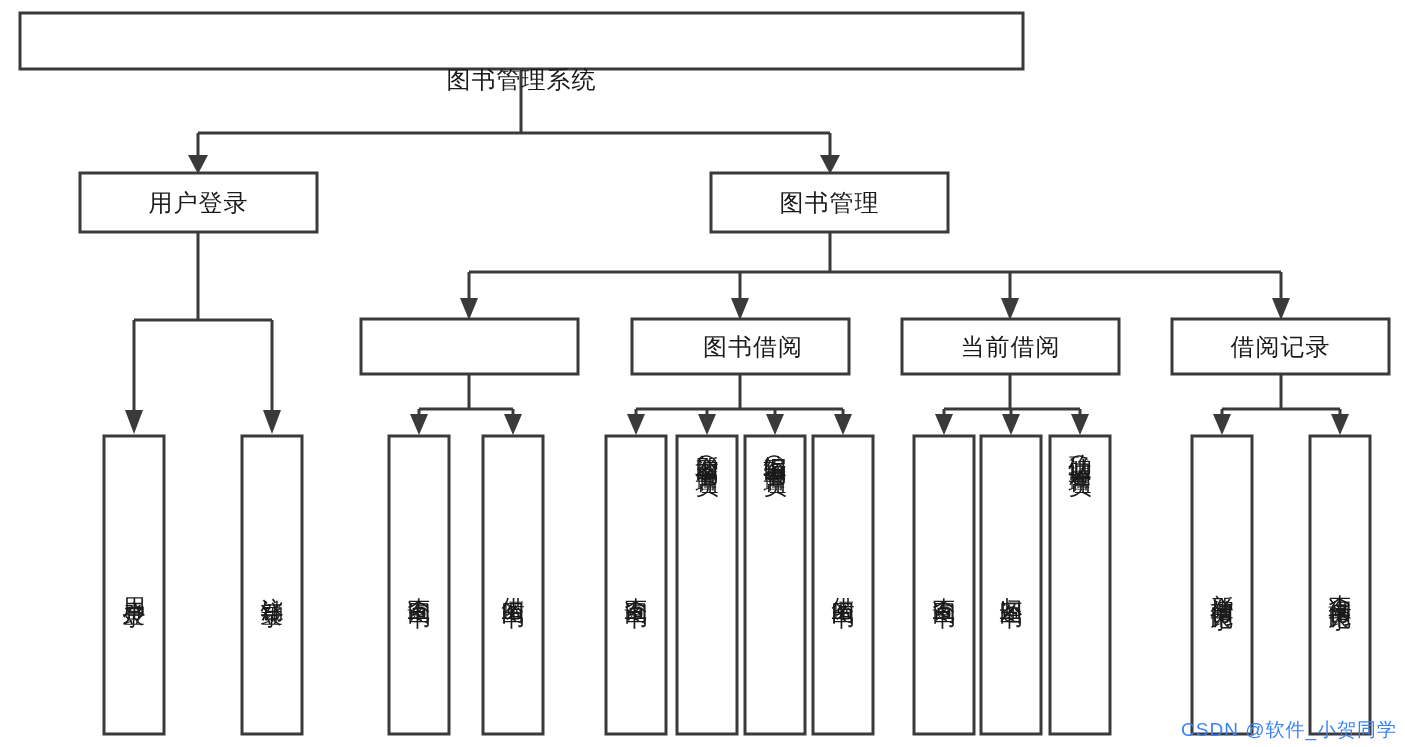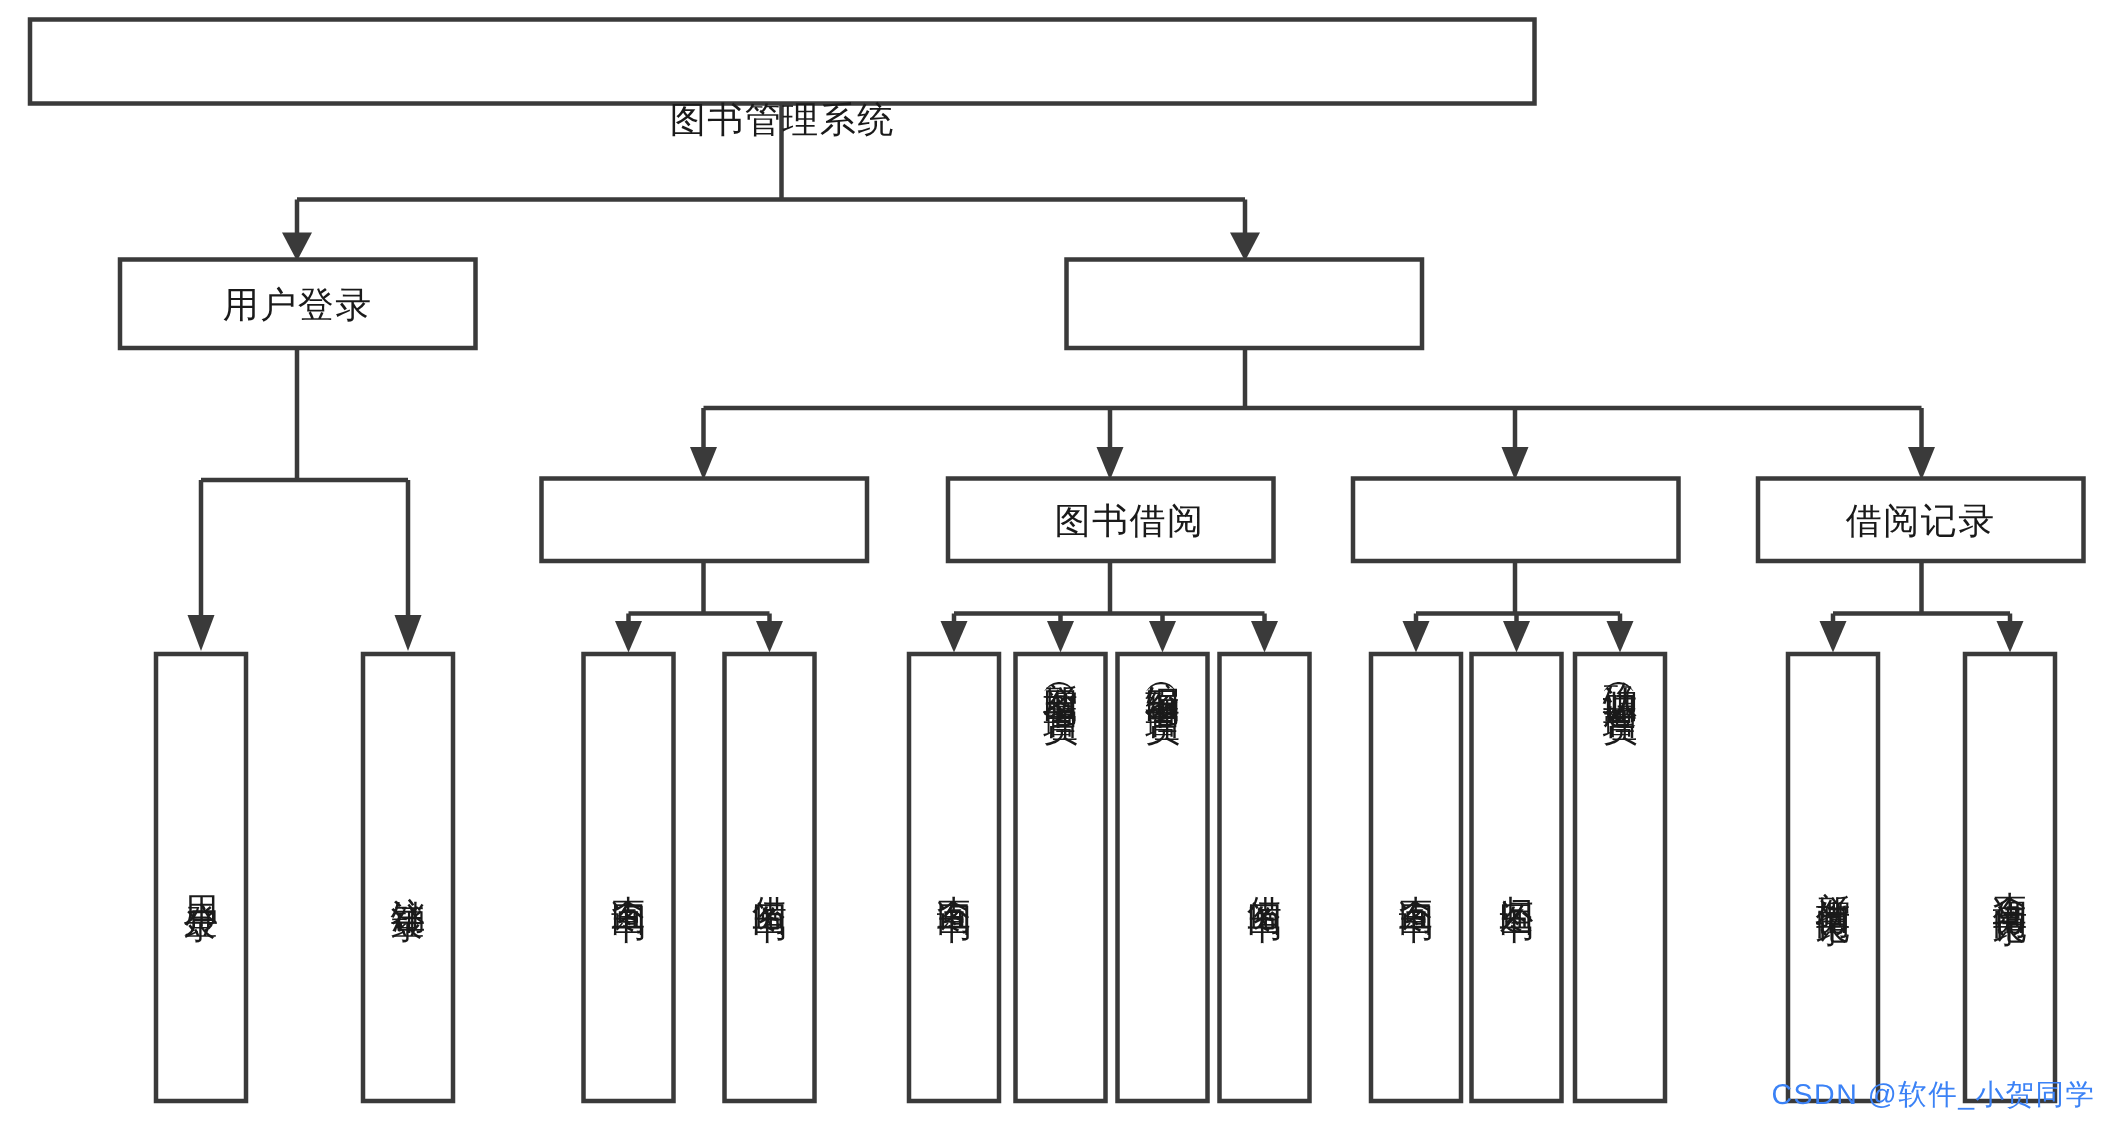--- a/index.html
+++ b/index.html
@@ -180,24 +180,30 @@
     <rect class="node-rect" x="1310" y="436" width="60" height="298"></rect>
   </svg>
 
   <div class="hlabel-wrap" style="left:20px; top:13px; width:1003px; height:56px;margin-top:39px;">
     <span class="hlabel-text">图书管理系统</span>
   </div>
 
   <div class="hlabel-wrap" style="left:80px; top:173px; width:237px; height:59px;">
     <span class="hlabel-text">用户登录</span>
   </div>
+  <div class="hlabel-wrap" style="left:711px; top:173px; width:237px; height:59px;">
+    <span class="hlabel-text">图书管理</span>
+  </div>
 
   <div class="hlabel-wrap" style="left:632px; top:319px; width:242px; height:55px;">
     <span class="hlabel-text">图书借阅</span>
   </div>
+  <div class="hlabel-wrap" style="left:902px; top:319px; width:217px; height:55px;">
+    <span class="hlabel-text">当前借阅</span>
+  </div>
   <div class="hlabel-wrap" style="left:1172px; top:319px; width:217px; height:55px;text-align:center;">
     <span class="hlabel-text">借阅记录</span>
   </div>
 
   <div class="vlabel-wrap" style="left:104px; top:436px; width:60px; height:298px;">
     <span class="vlabel-text">用户登录</span>
   </div>
   <div class="vlabel-wrap" style="left:242px; top:436px; width:60px; height:298px;">
     <span class="vlabel-text">注销登录</span>
   </div>

